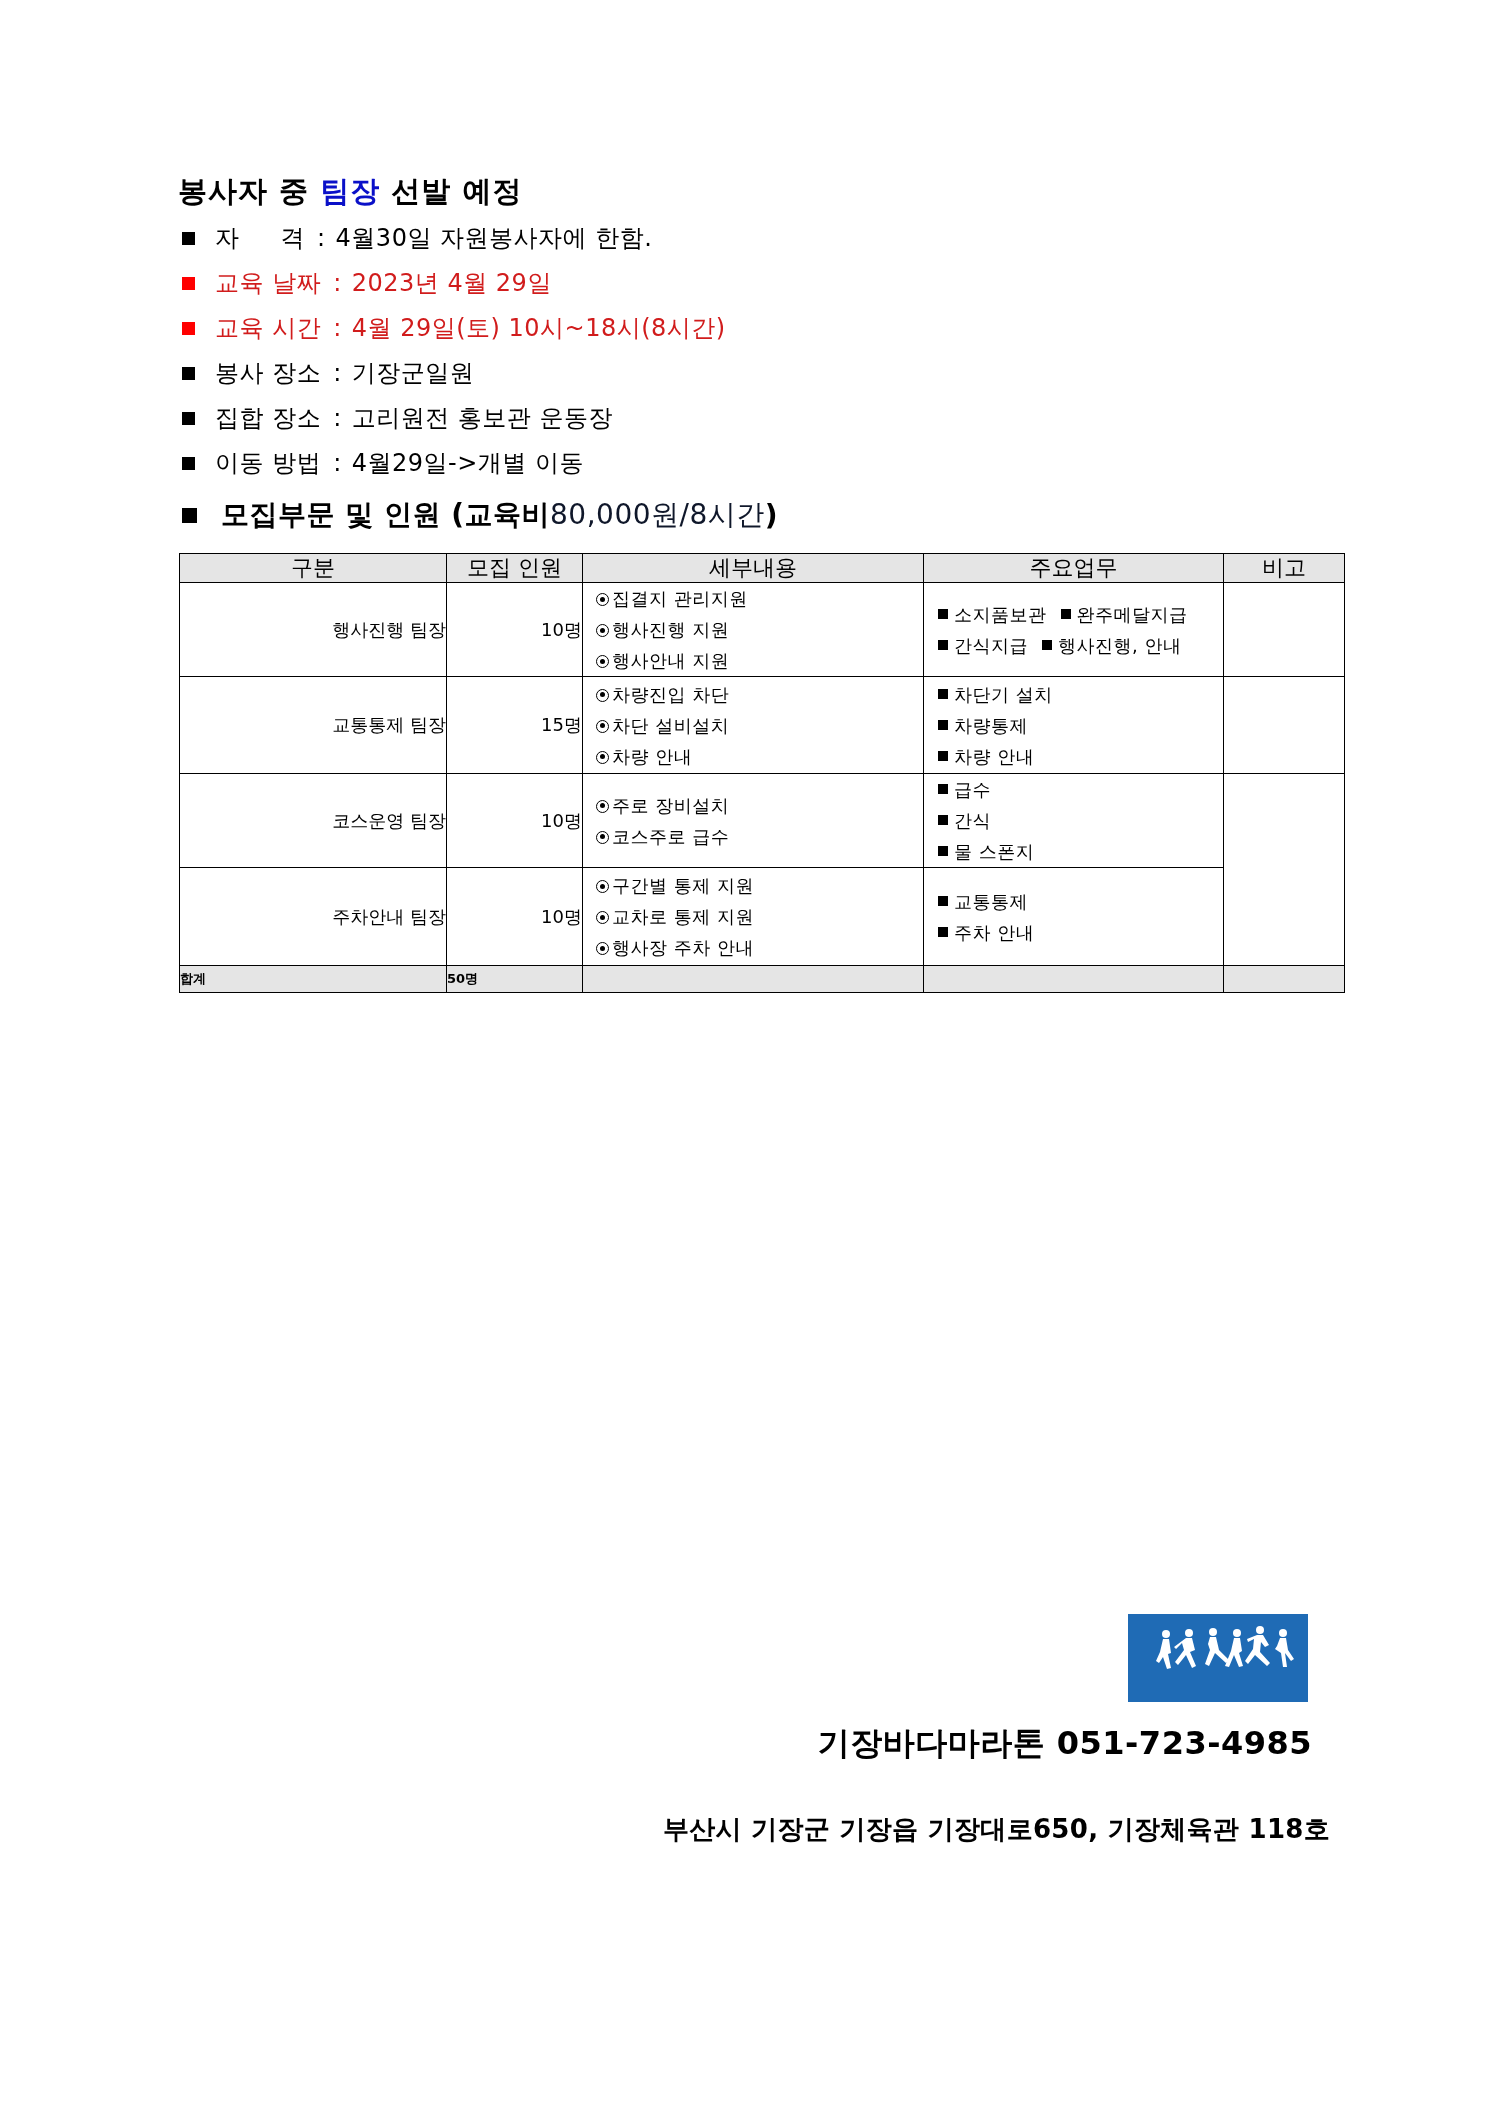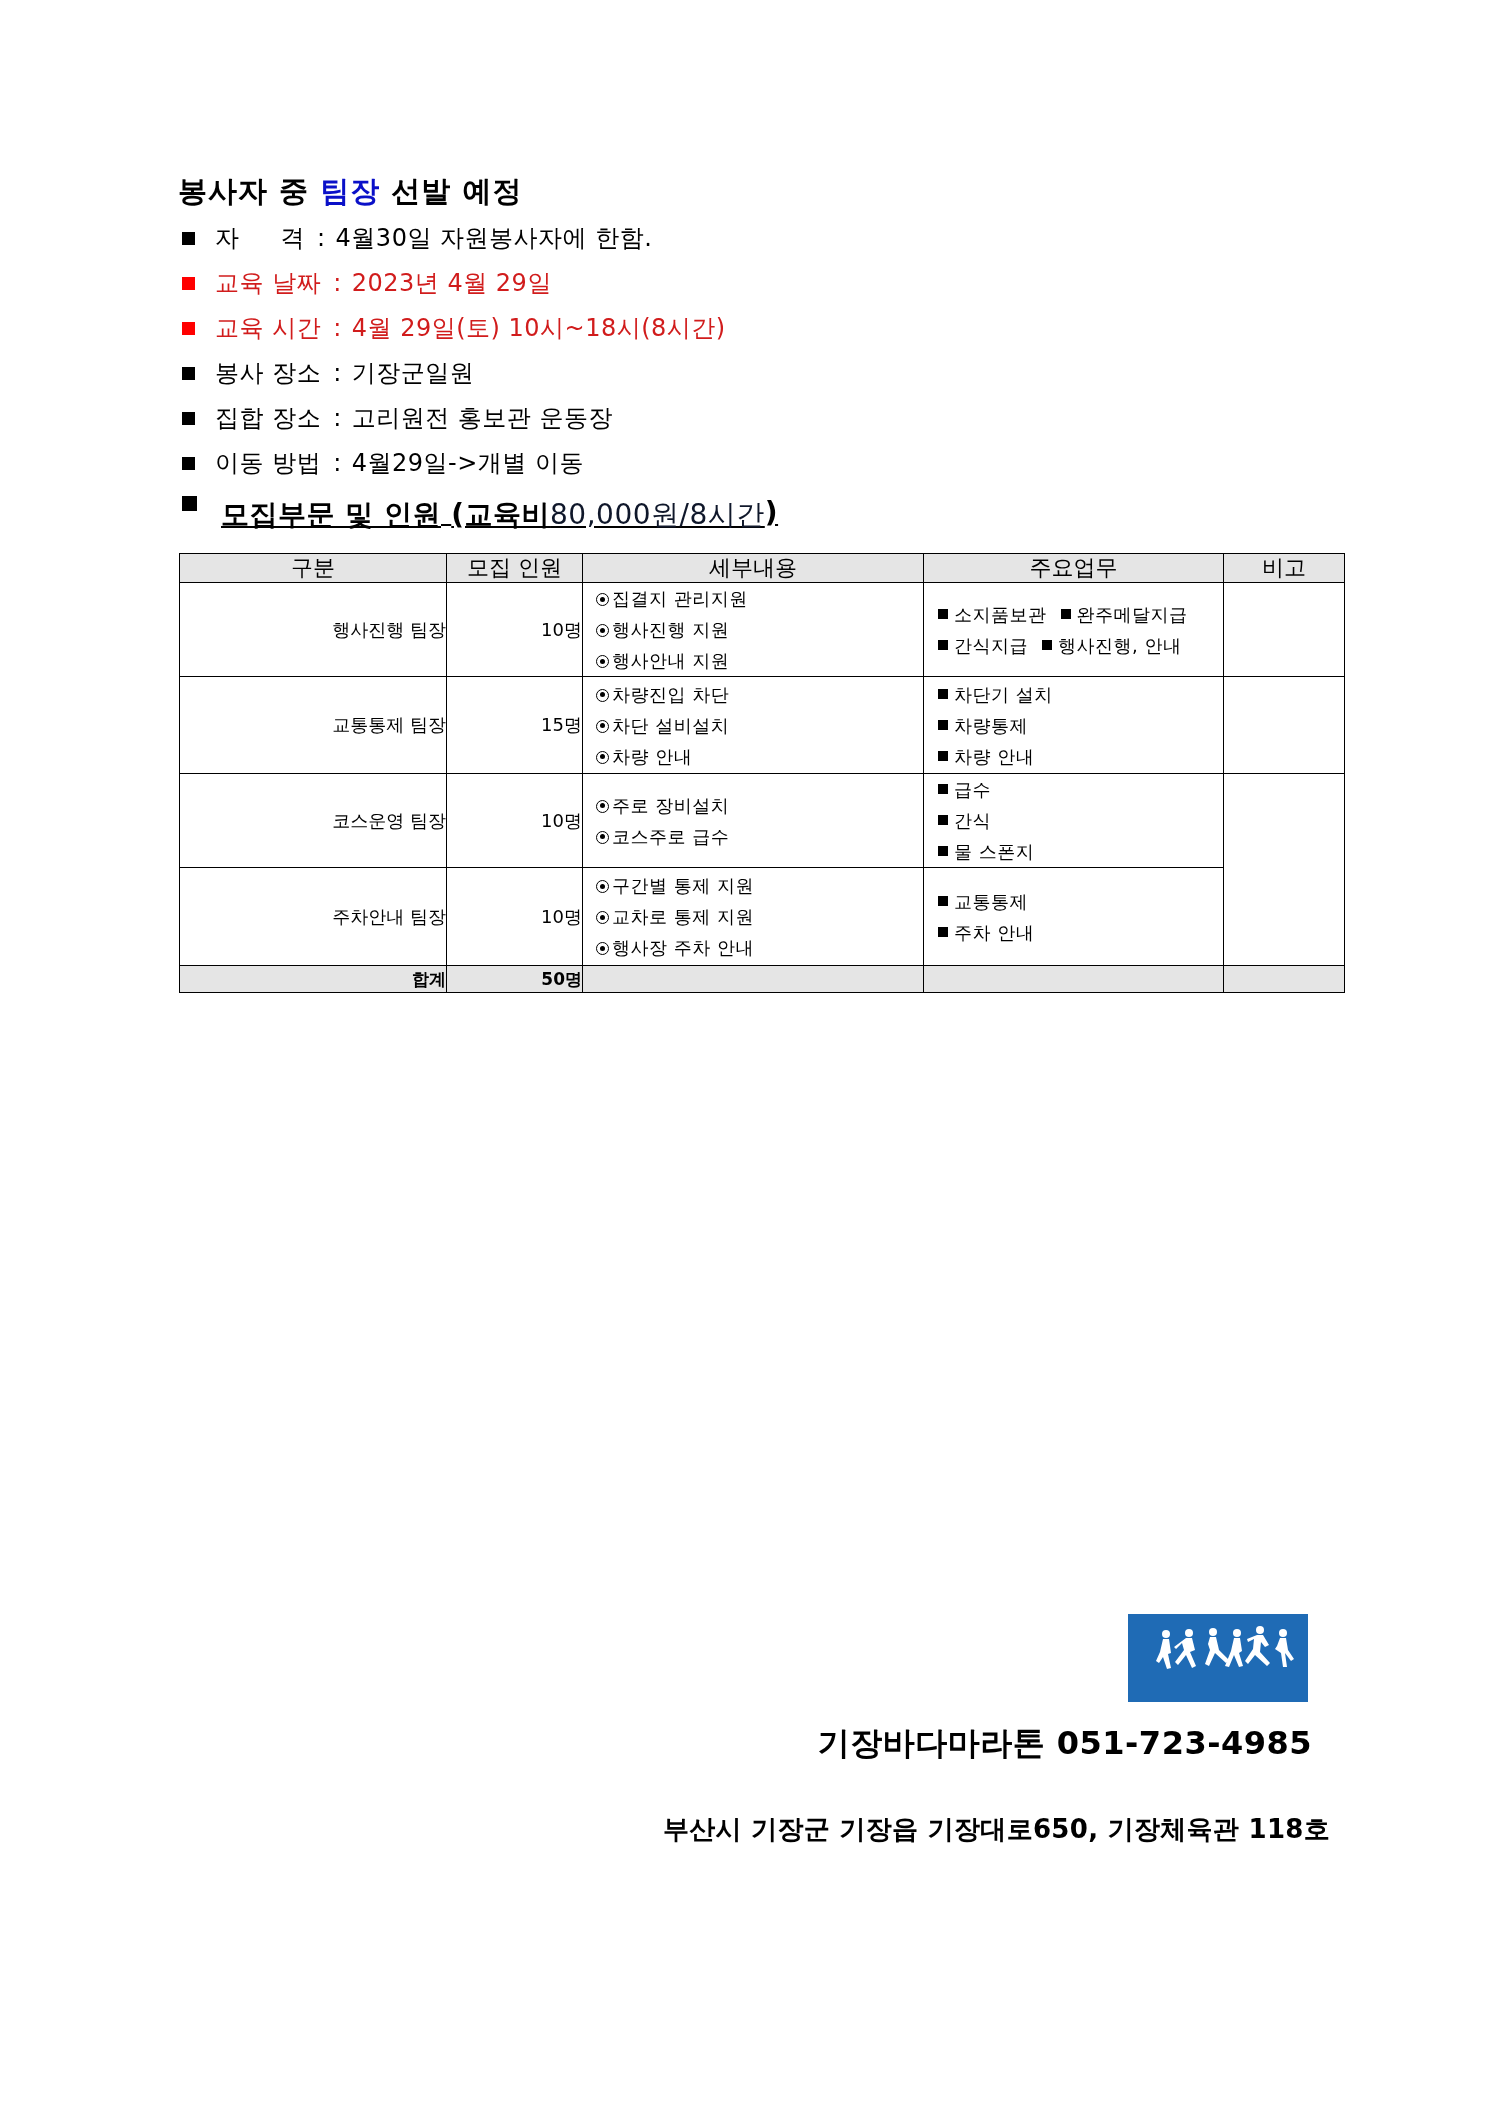--- a/index.html
+++ b/index.html
@@ -18,21 +18,21 @@
       display: flex; align-items: center; letter-spacing: 0.5px;
     }
     .info-line .bullet { width: 13px; height: 13px; background: #000; margin-right: 20px; margin-left: 2px; }
     .info-line.red { color: #d11c1c; }
     .info-line.red .bullet { background: #ff0000; }
     .info-line .label { display: inline-block; }
     .info-line .label.spaced { width: 90px; display: inline-flex; justify-content: space-between; }
     .info-line .sep { margin: 0 10px 0 12px; }
     .section-heading {
       position: absolute; left: 180px; top: 496px; font-size: 28px; font-weight: bold;
-      white-space: nowrap; display: flex; align-items: flex-start; letter-spacing: 0.5px; text-decoration: underline;
+      white-space: nowrap; display: flex; align-items: center; letter-spacing: 0.5px;
     }
     .section-heading .bullet { width: 15px; height: 15px; background: #000; margin-right: 24px; margin-left: 2px; }
     .section-heading .fee { color: #0f172a; font-weight: normal; }
     .section-heading .paren { font-weight: bold; }
 
     table.recruit {
       position: absolute; left: 179px; top: 553px;
       border-collapse: collapse; table-layout: fixed;
       width: 1165px; font-size: 18px;
     }
@@ -44,21 +44,21 @@
       text-align: center; line-height: 28px;
     }
     table.recruit td.c { text-align: right; }
     table.recruit td.list { padding-left: 13px; }
     table.recruit td.list2 { padding-left: 14px; }
     .li { line-height: 31px; white-space: nowrap; letter-spacing: 0.5px; }
     .li .sq { display: inline-block; width: 10px; height: 10px; background: #000; margin-right: 6px; vertical-align: 2px; }
     .li .dot { display: inline-block; width: 13px; height: 13px; border: 1.5px solid #000; border-radius: 50%; position: relative; margin-right: 3px; vertical-align: -1px; box-sizing: border-box;}
     .li .dot::after { content: ""; position: absolute; left: 2.5px; top: 2.5px; width: 5px; height: 5px; background: #000; border-radius: 50%; }
     .inline-pair { display: inline-block; margin-right: 14px; }
-    tr.total td { background: #e5e5e5; height: 26px; text-align: right; font-weight: bold; font-size: 17px; padding-left: 20px; }
+    tr.total td { background: #e5e5e5; height: 26px; text-align: left; font-weight: bold; font-size: 13px; }
 
     .logo {
       position: absolute; left: 1128px; top: 1614px; width: 180px; height: 88px;
       background: #1f6bb5;
     }
     .org-line {
       position: absolute; right: 176px; top: 1722px; font-size: 32px; font-weight: bold;
       white-space: nowrap; letter-spacing: 0.5px;
     }
     .addr-line {

